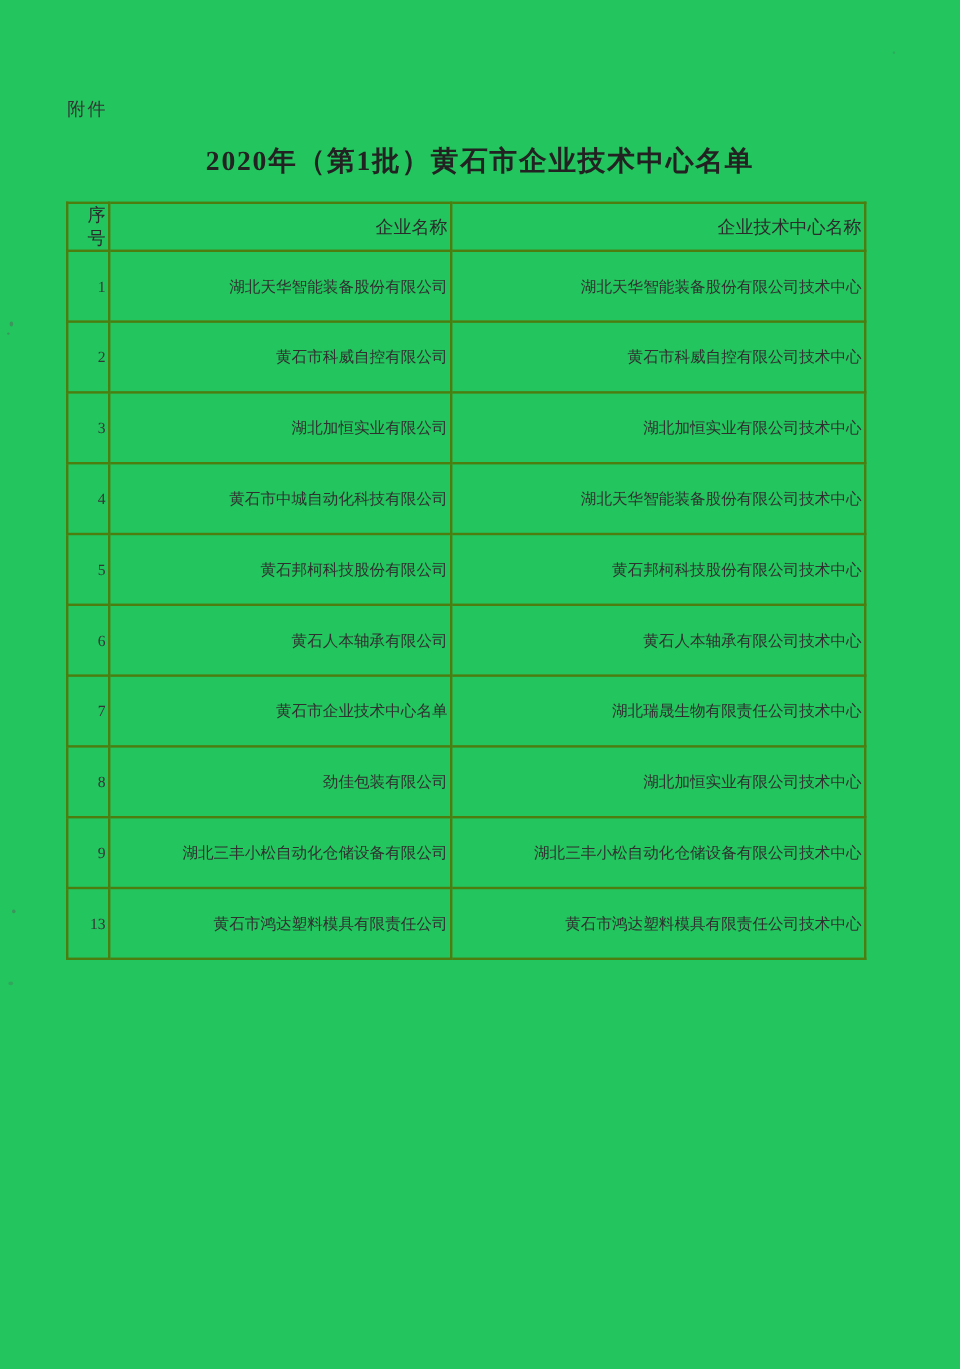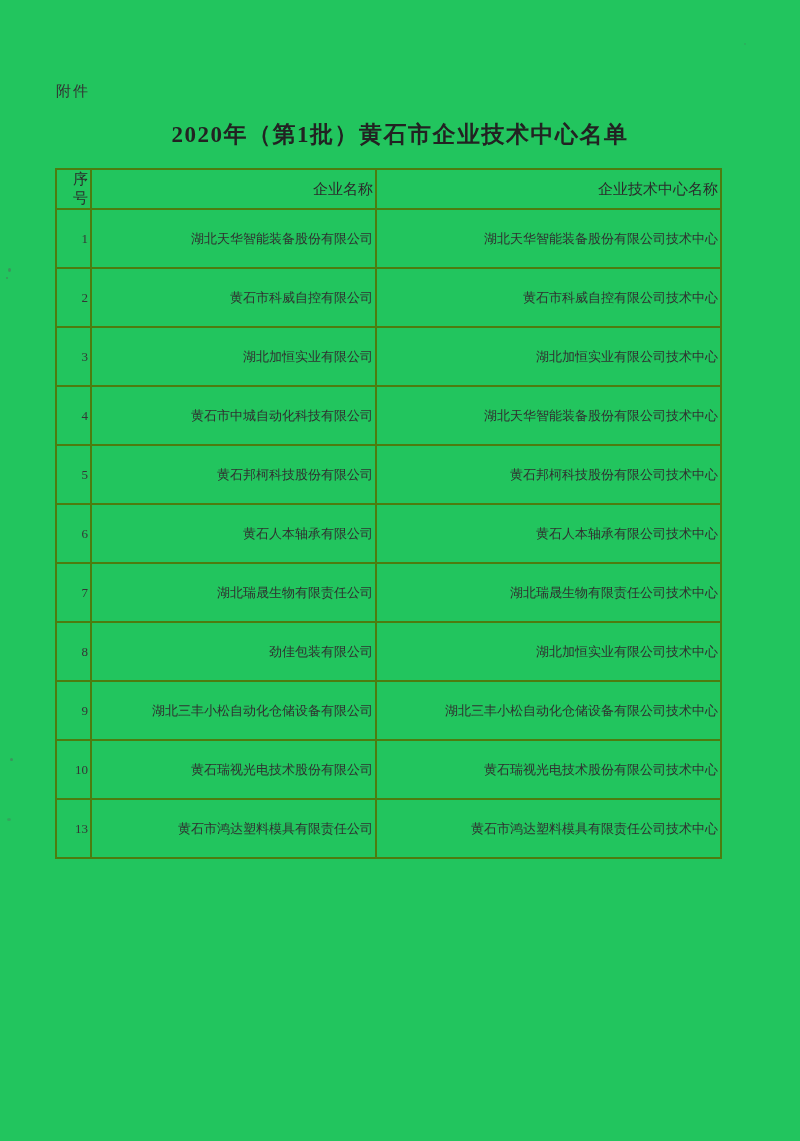--- a/index.html
+++ b/index.html
@@ -125,37 +125,32 @@
         <td>黄石邦柯科技股份有限公司</td>
         <td>黄石邦柯科技股份有限公司技术中心</td>
       </tr>
       <tr>
         <td class="num">6</td>
         <td>黄石人本轴承有限公司</td>
         <td>黄石人本轴承有限公司技术中心</td>
       </tr>
       <tr>
         <td class="num">7</td>
-        <td>湖北瑞晟生物有限责任公司</td>
+        <td>黄石市企业技术中心名单</td>
         <td>湖北瑞晟生物有限责任公司技术中心</td>
       </tr>
       <tr>
         <td class="num">8</td>
         <td>劲佳包装有限公司</td>
         <td>湖北加恒实业有限公司技术中心</td>
       </tr>
       <tr>
         <td class="num">9</td>
         <td>湖北三丰小松自动化仓储设备有限公司</td>
         <td>湖北三丰小松自动化仓储设备有限公司技术中心</td>
-      </tr>
-      <tr>
-        <td class="num">10</td>
-        <td>黄石瑞视光电技术股份有限公司</td>
-        <td>黄石瑞视光电技术股份有限公司技术中心</td>
       </tr>
       <tr>
         <td class="num">13</td>
         <td>黄石市鸿达塑料模具有限责任公司</td>
         <td>黄石市鸿达塑料模具有限责任公司技术中心</td>
       </tr>
     </tbody>
   </table>
 
   <div class="speckle sp1"></div>

